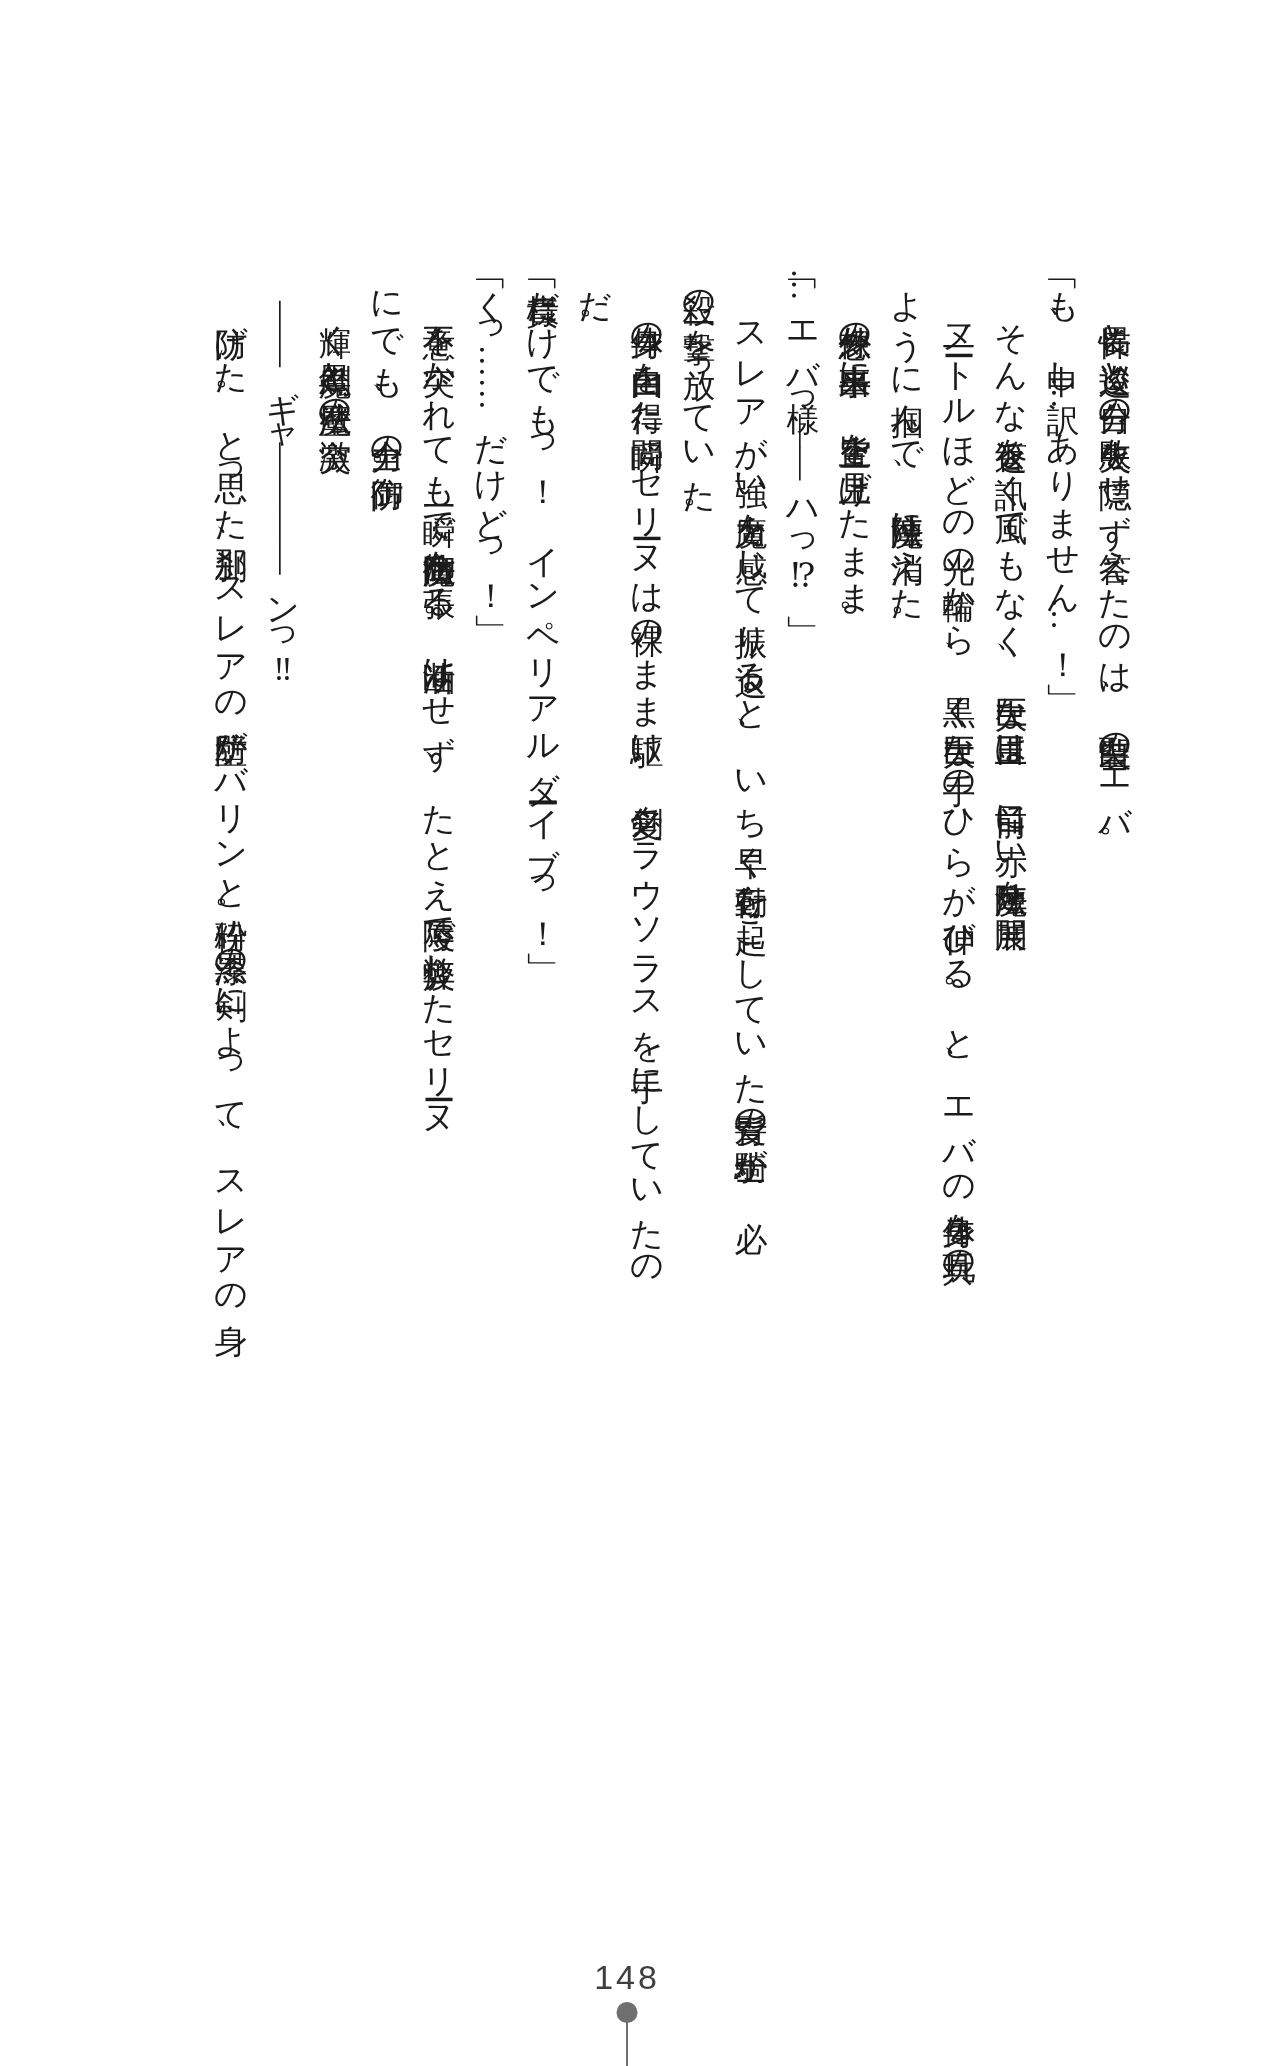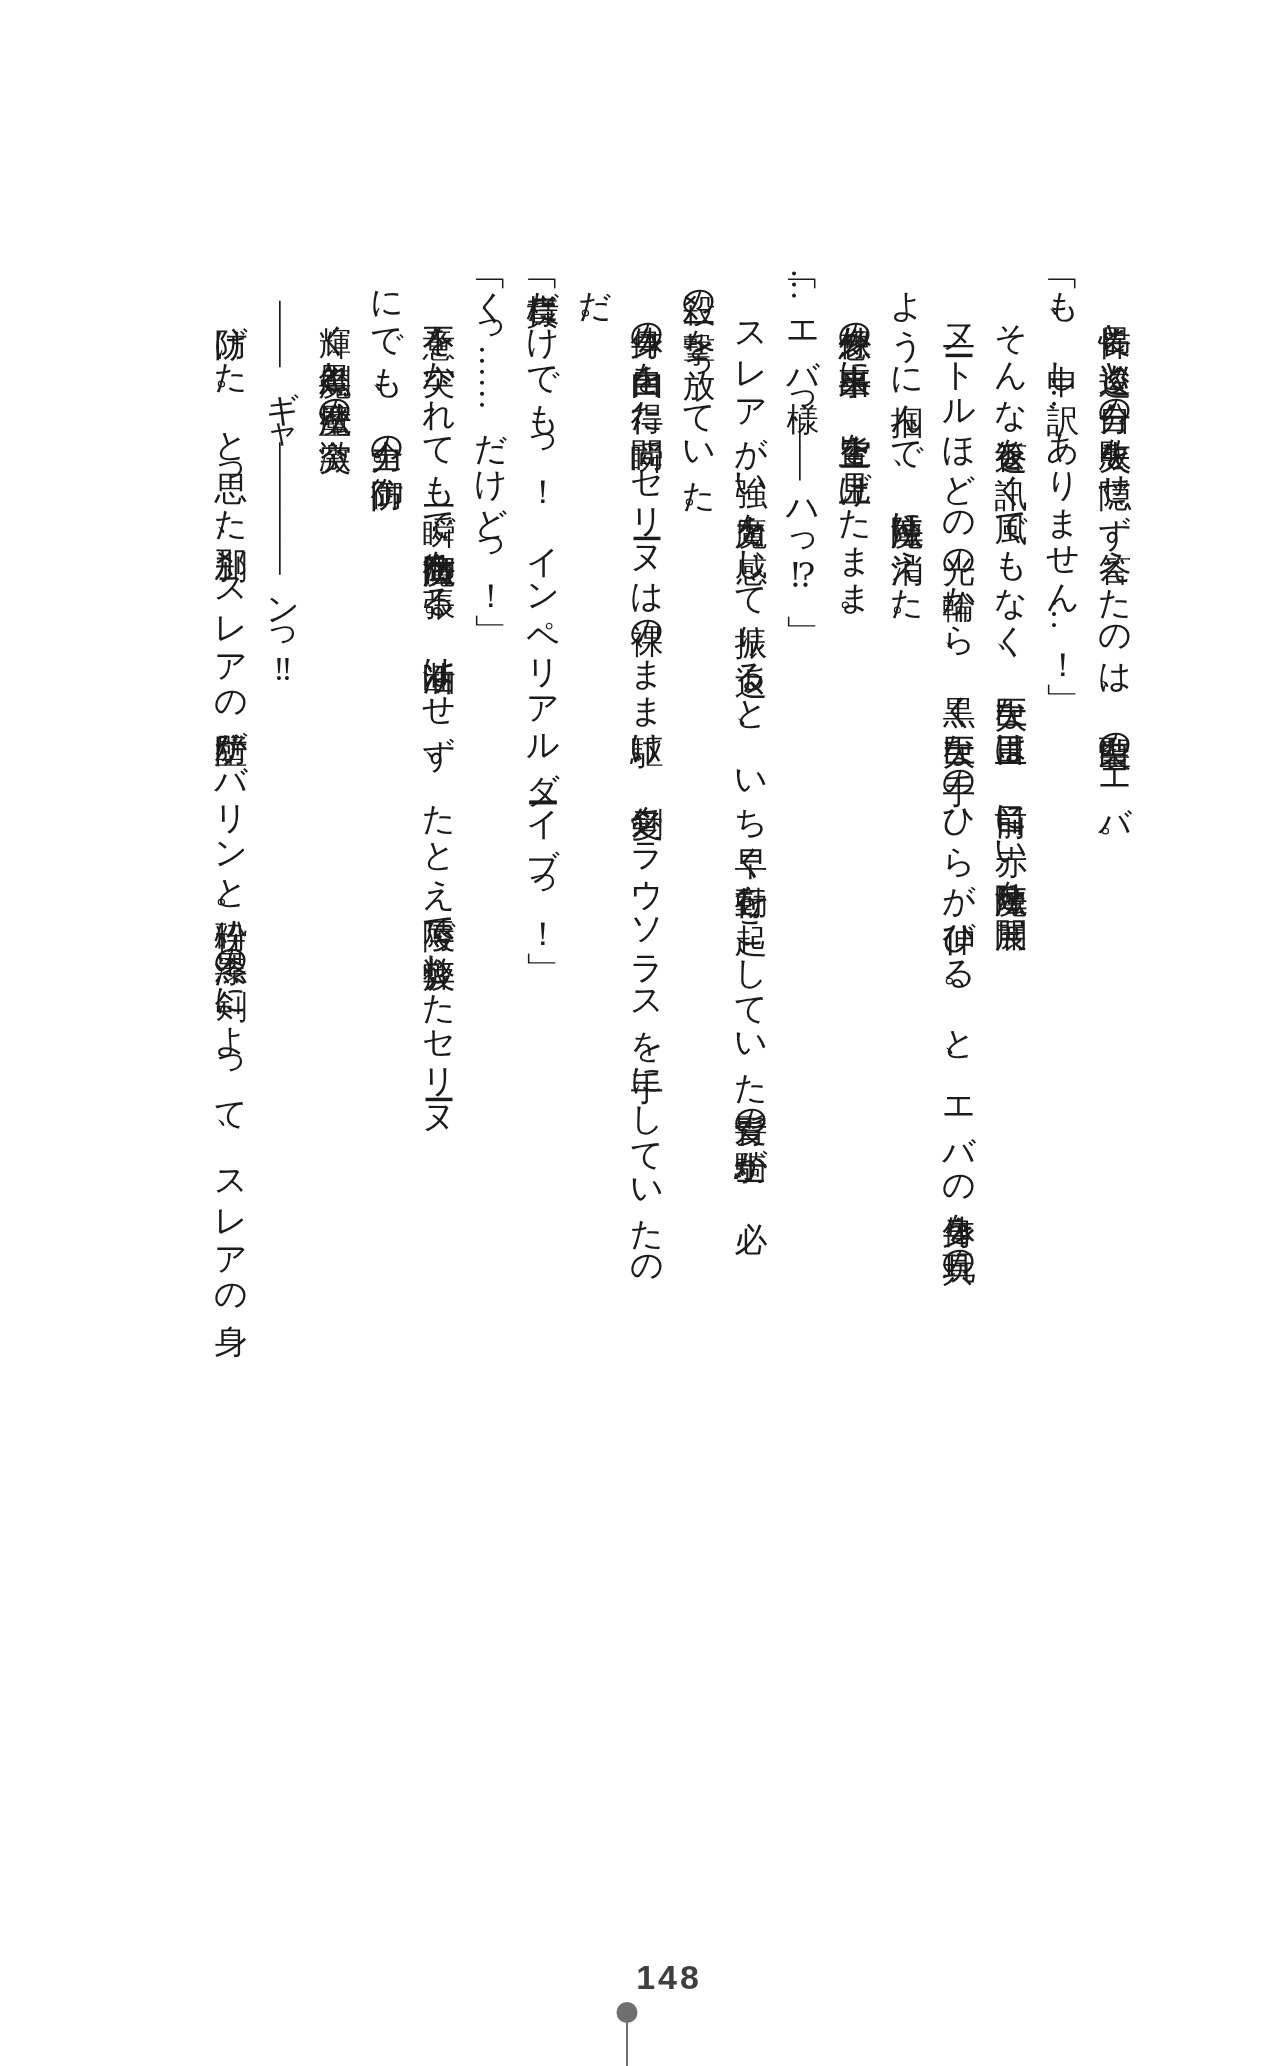--- a/index.html
+++ b/index.html
@@ -43,24 +43,23 @@
     width: 100%;
     height: 116px;
   }
   .page-number {
     position: absolute;
     top: 8px;
     left: 627px;
     transform: translateX(-50%);
     font-family: "Liberation Sans", "DejaVu Sans", sans-serif;
     font-size: 34px;
-    font-weight: bold;
+    font-weight: normal;
     letter-spacing: 3px;
     color: #3f3f3f;
-    margin-left: 42px;
   }
   .marker-dot {
     position: absolute;
     top: 52px;
     left: 627px;
     transform: translateX(-50%);
     width: 21px;
     height: 21px;
     border-radius: 50%;
     background: #6f6f6f;

